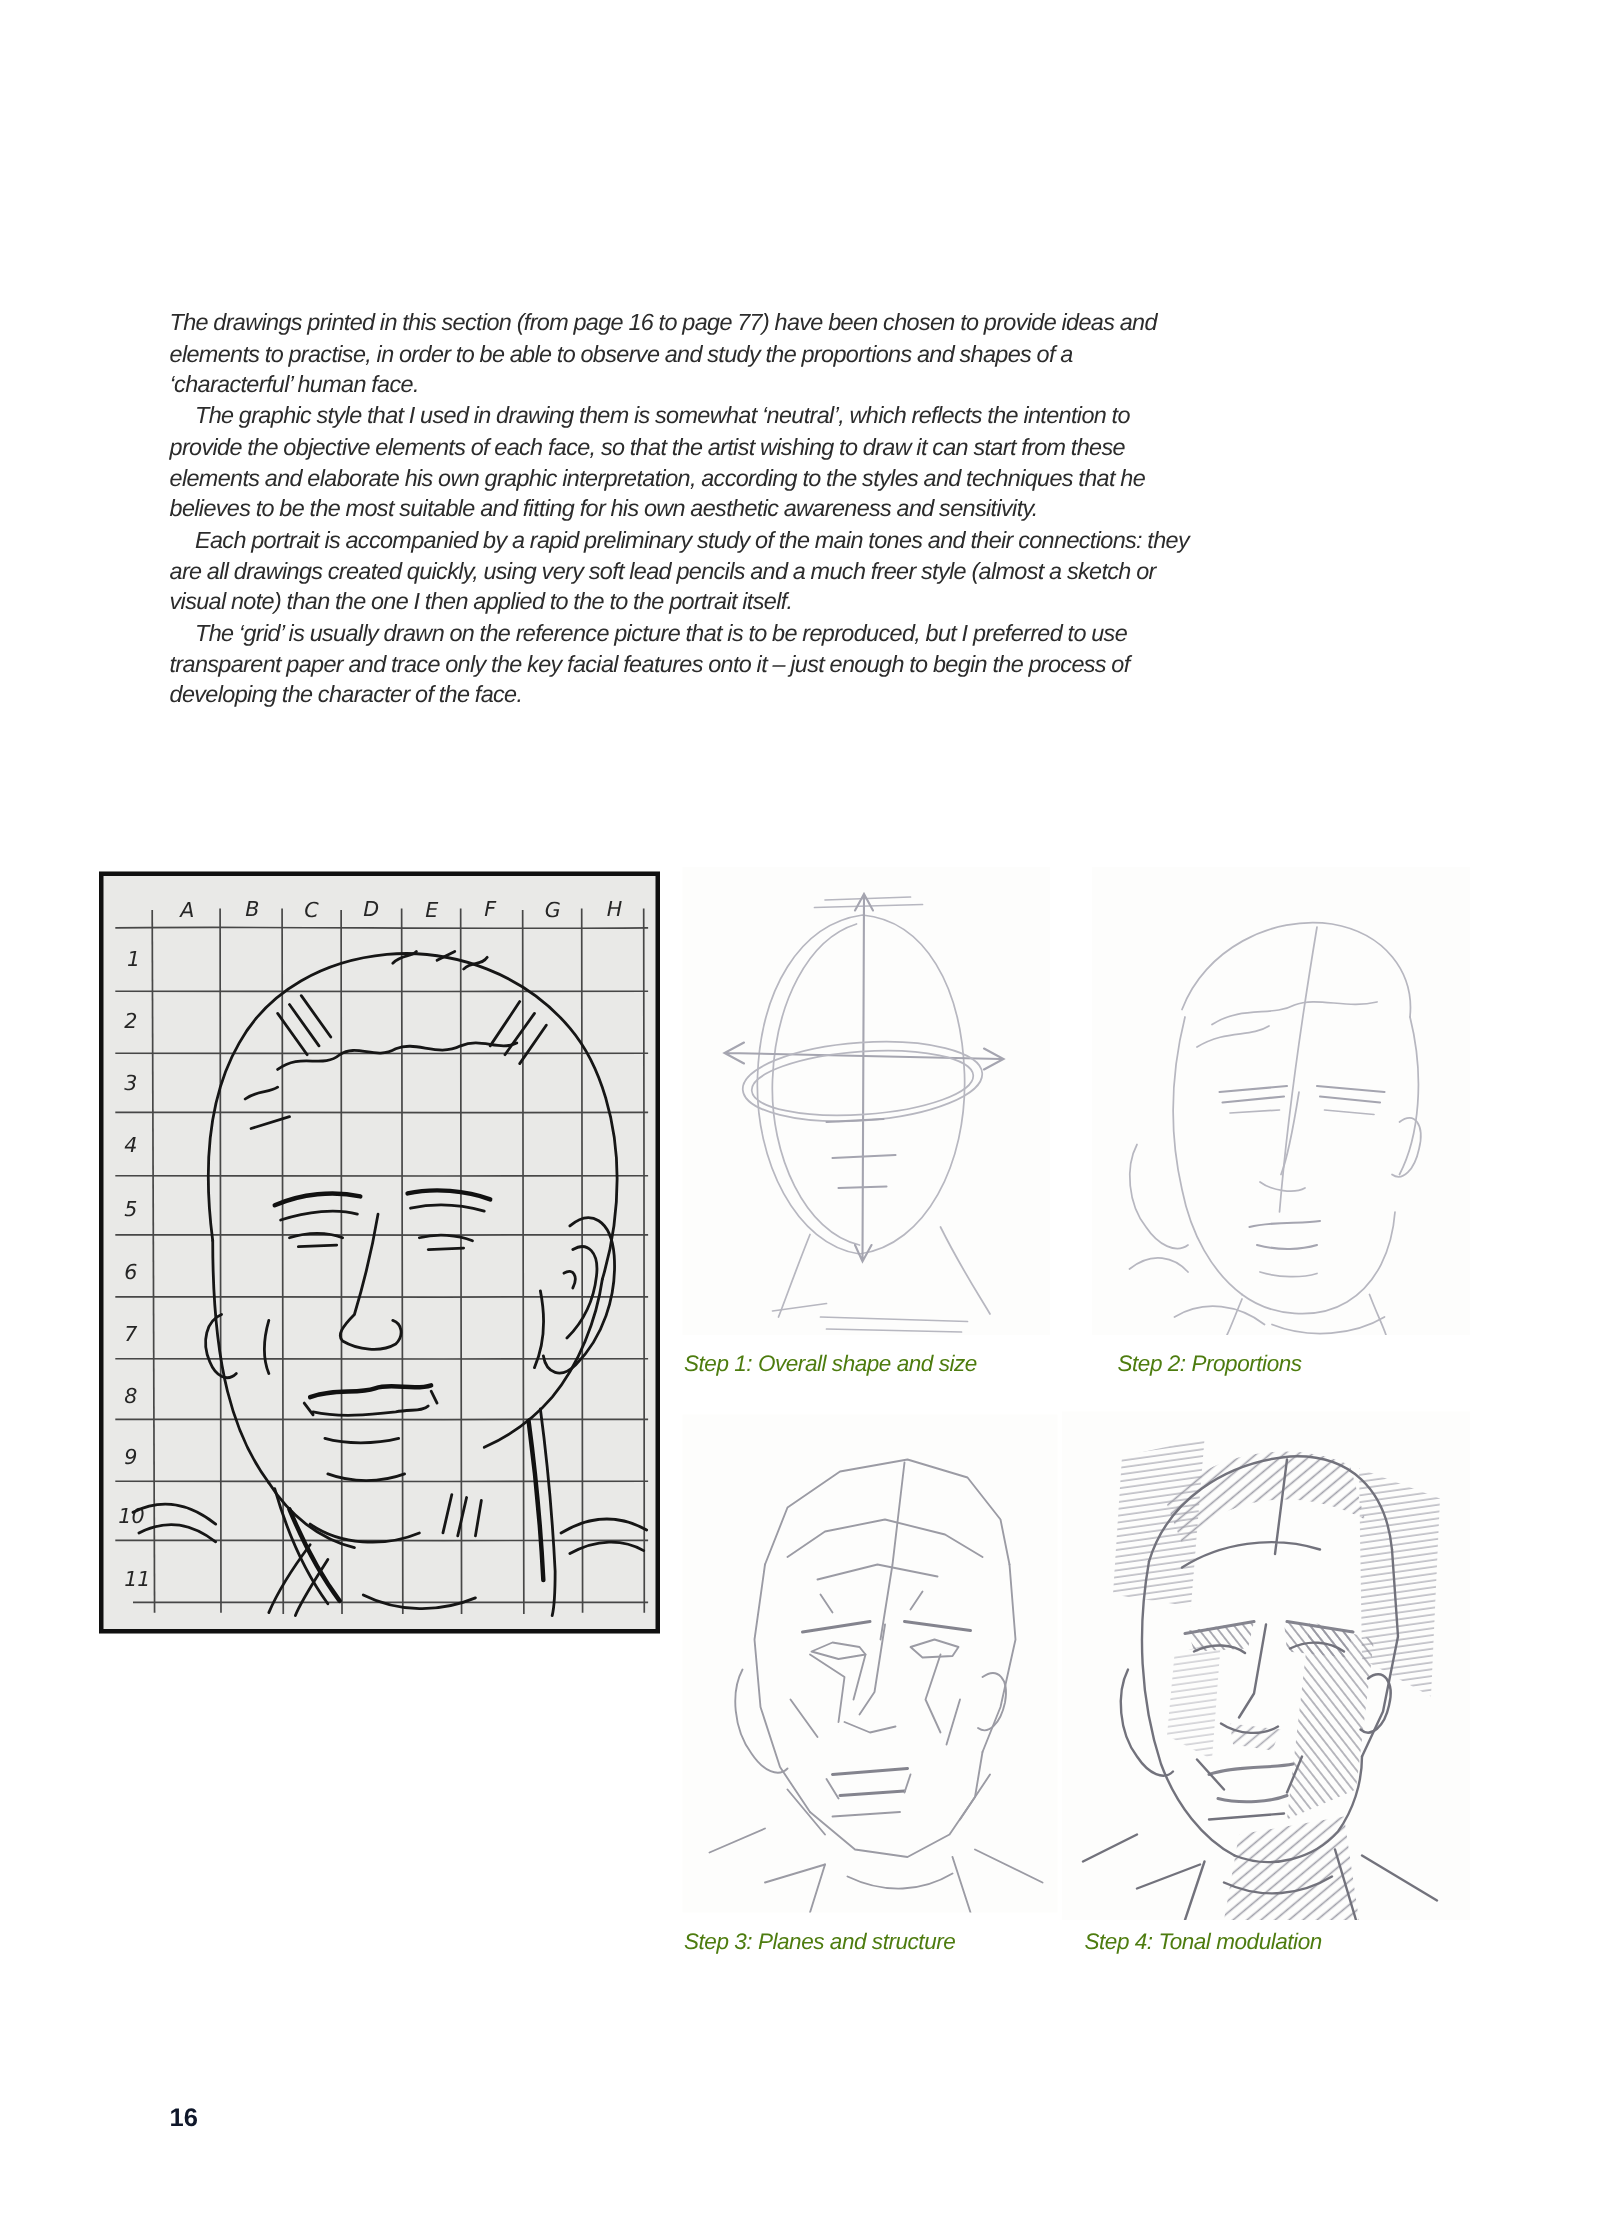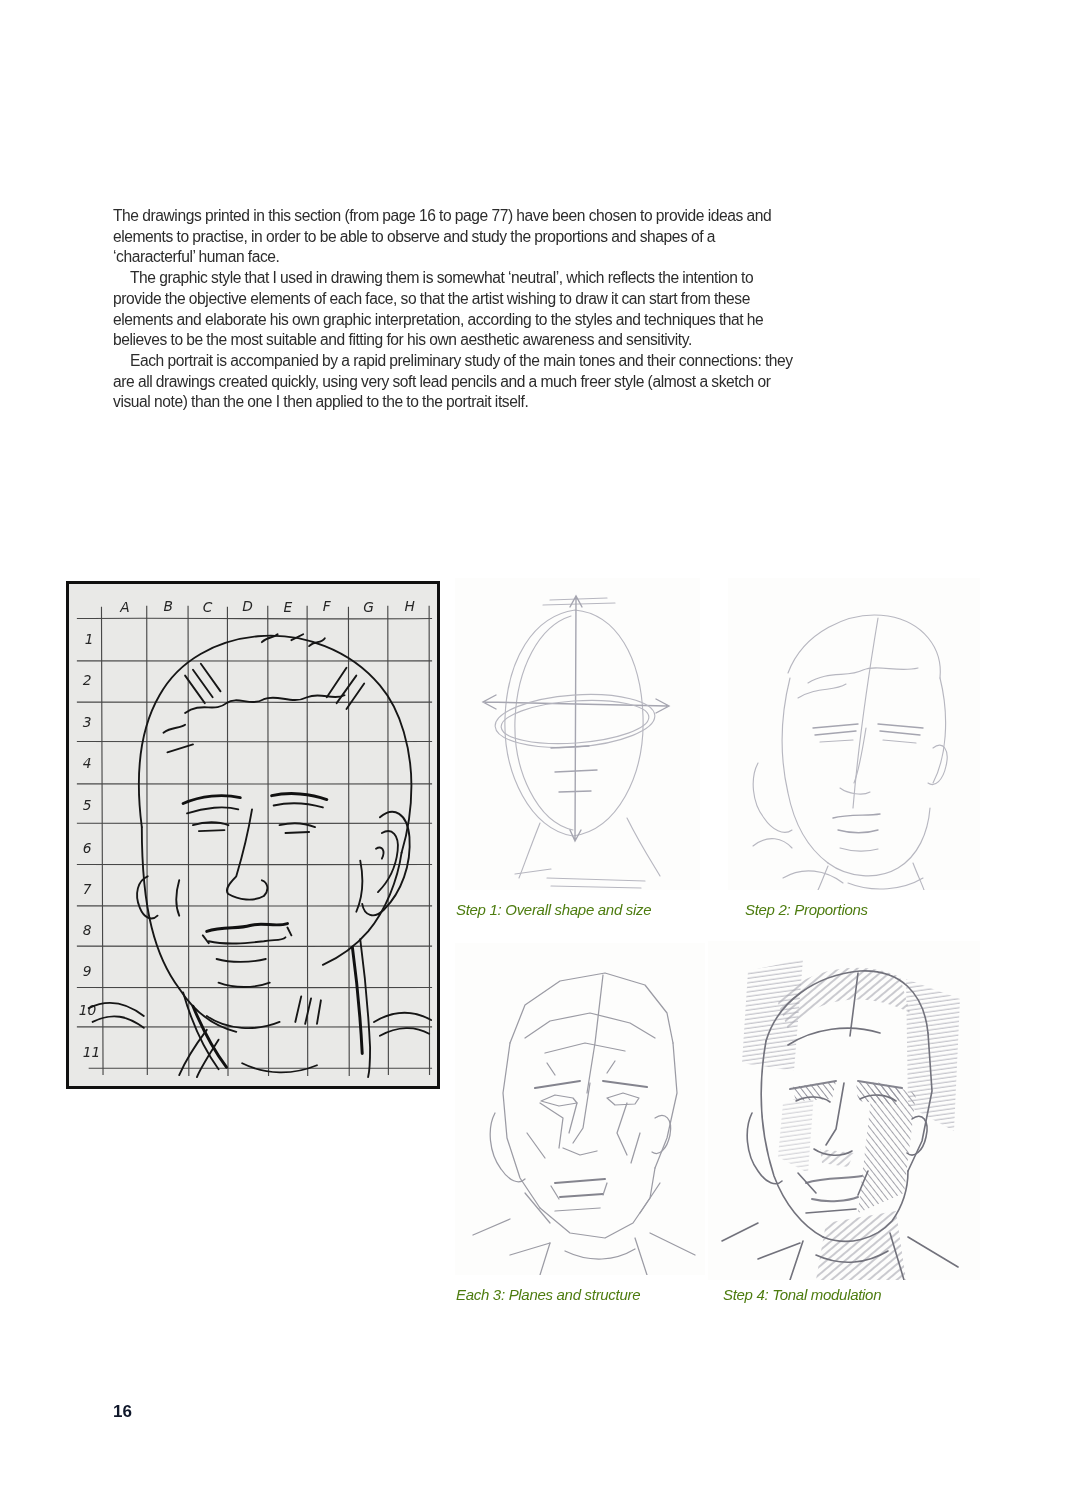--- a/index.html
+++ b/index.html
@@ -12,21 +12,21 @@
       linear-gradient(to bottom, rgba(255,255,255,0) 0px, rgba(255,255,255,0) 120px, #ffffff 188px),
       repeating-linear-gradient(to right, #ece8da 0 2px, transparent 2px 49px),
       repeating-linear-gradient(to bottom, #ece8da 0 2px, transparent 2px 52px);
     background-position:0 0, 3px 0, 0 -19px;}
   .page-title{position:absolute;left:111px;top:70px;margin:0;
     font-size:71px;font-weight:700;letter-spacing:-1.5px;color:#221e1f;
     transform:scaleX(0.73);transform-origin:0 0;white-space:nowrap;}
 
   
   .intro{position:absolute;left:113px;top:206px;width:684px;
-    font-size:15.6px;line-height:20.7px;letter-spacing:-0.42px;word-spacing:-0.3px;color:#2c2c2c;}
+    font-size:15.6px;line-height:20.7px;letter-spacing:-0.42px;word-spacing:-0.3px;color:#2c2c2c;font-style:italic;}
   .intro p{margin:0;}
   .intro p.ind{text-indent:17px;}
 
   
   .grid-fig{position:absolute;left:66px;top:581px;width:374px;height:508px;margin:0;
     background:#e9e9e7;border:3px solid #101010;box-sizing:border-box;}
   .grid-fig svg{display:block;width:100%;height:100%;}
 
   
   .step{position:absolute;margin:0;background:#fdfdfc;}
@@ -58,20 +58,21 @@
 </head>
 <body>
 
 <div class="page">
 
 
   <section class="intro">
     <p>The drawings printed in this section (from page 16 to page 77) have been chosen to provide ideas and elements to practise, in order to be able to observe and study the proportions and shapes of a ‘characterful’ human face.</p>
     <p class="ind">The graphic style that I used in drawing them is somewhat ‘neutral’, which reflects the intention to provide the objective elements of each face, so that the artist wishing to draw it can start from these elements and elaborate his own graphic interpretation, according to the styles and techniques that he believes to be the most suitable and fitting for his own aesthetic awareness and sensitivity.</p>
     <p class="ind">Each portrait is accompanied by a rapid preliminary study of the main tones and their connections: they are all drawings created quickly, using very soft lead pencils and a much freer style (almost a sketch or visual note) than the one I then applied to the to the portrait itself.</p>
+    <p class="ind">The ‘grid’ is usually drawn on the reference picture that is to be reproduced, but I preferred to use transparent paper and trace only the key facial features onto it – just enough to begin the process of developing the character of the face.</p>
   </section>
 
   <figure class="grid-fig">
     <svg viewBox="0 0 374 508">
 
       <g class="hand">
         <path d="M33,22 C33.6,180 34,340 34.6,498"></path>
           <path d="M79,21 C79.4,180 79,340 79.6,498"></path>
         <path d="M121,21 C121.6,180 121.2,340 121.8,499"></path>
           <path d="M161,22 C161.4,180 161,340 161.6,499"></path>
@@ -256,18 +257,18 @@
         <path class="dk" d="M98,272 L148,268 M90,232 L108,252 M160,230 L150,254"></path>
         <path class="dk" d="M204,178 C214,170 222,180 218,196 C215,210 206,218 199,212"></path>
         <path class="dk" d="M44,172 C36,188 38,214 50,230 C58,242 68,246 74,240"></path>
         <path class="dk" d="M95,300 L82,339 M182,292 L196,339"></path>
         <path class="dk" d="M50,318 L92,302 M200,296 L250,326 M14,300 L50,282"></path>
         <path class="dk" d="M108,314 C134,326 160,322 180,310"></path>
       </g>
     </svg>
   </figure>
 
-  <div class="caption" id="cap3">Each 3: Planes and structure</div>
+  <div class="caption" id="cap3">Step 3: Planes and structure</div>
   <div class="caption" id="cap4">Step 4: Tonal modulation</div>
 
   <div class="page-number">16</div>
 
 </div>
 
 </body></html>

